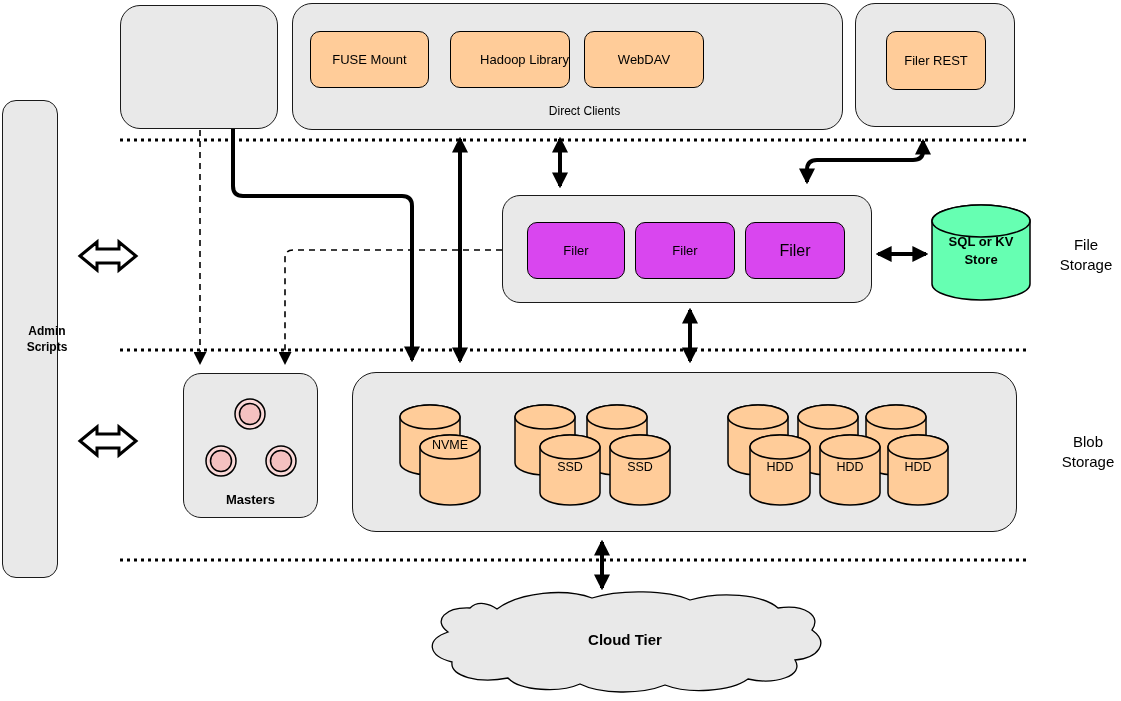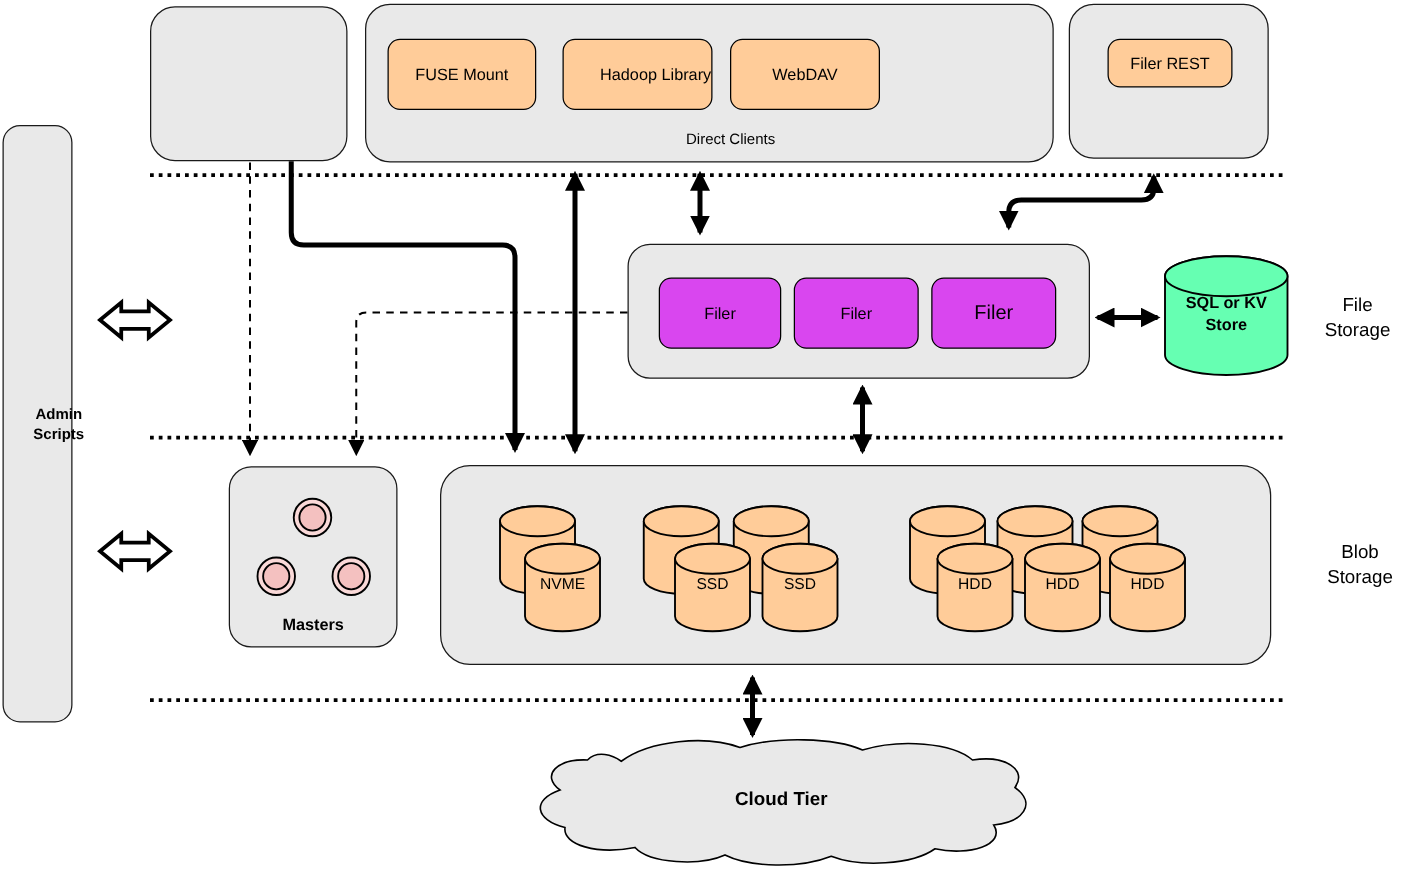--- a/index.html
+++ b/index.html
@@ -31,21 +31,21 @@
 
   <div class="ctr" style="left:120px;top:5px;width:158px;height:124px;"></div>
 
   <div class="ctr" style="left:292px;top:3px;width:551px;height:127px;"></div>
   <div class="node orange" style="left:310px;top:31px;width:119px;height:57px;">FUSE Mount</div>
   <div class="node orange" style="left:450px;top:31px;width:120px;height:57px;padding-left:29px;">Hadoop Library</div>
   <div class="node orange" style="left:584px;top:31px;width:120px;height:57px;">WebDAV</div>
   <div class="lbl cap" style="left:292px;top:102px;width:551px;height:18px;">Direct Clients</div>
 
   <div class="ctr" style="left:855px;top:3px;width:160px;height:124px;"></div>
-  <div class="node orange" style="left:886px;top:31px;width:100px;height:39px;">Filer REST</div>
+  <div class="node orange" style="left:886px;top:31px;width:100px;height:59px;">Filer REST</div>
 
   <div class="ctr" style="left:502px;top:195px;width:370px;height:108px;border-radius:18px;"></div>
   <div class="node green" style="left:527px;top:222px;width:98px;height:57px;">Filer</div>
   <div class="node green" style="left:635px;top:222px;width:100px;height:57px;">Filer</div>
   <div class="node green big" style="left:745px;top:222px;width:100px;height:57px;">Filer</div>
 
   <div class="lbl side" style="left:1040px;top:233px;width:92px;height:44px;">File
 Storage</div>
 
   <div class="ctr" style="left:183px;top:373px;width:135px;height:145px;border-radius:18px;"></div>
@@ -151,21 +151,21 @@
     <path d="M497 609 C520 592 565 588 592 598 C620 589 668 590 690 600 C720 591 762 594 778 608
              C805 604 822 616 812 630 C830 643 818 658 795 660 C805 676 775 685 748 679
              C730 692 688 694 665 685 C640 695 600 694 580 684 C560 693 520 691 508 678
              C478 684 450 676 452 662 C428 656 425 640 448 632 C432 620 446 607 470 608
              C478 600 490 604 497 609 Z" fill="#e9e9e9" stroke="#000" stroke-width="1.3"></path>
   </svg>
 
   <div class="lbl over bold" style="left:183px;top:490px;width:135px;height:20px;font-size:13px;">Masters</div>
   <div class="lbl over bold" style="left:934px;top:231px;width:94px;height:40px;font-size:13px;">SQL or KV
 Store</div>
-  <div class="lbl over cyl-lbl" style="left:420px;top:459px;width:60px;height:16px;text-align:right;">NVME</div>
+  <div class="lbl over cyl-lbl" style="left:420px;top:437px;width:60px;height:16px;text-align:right;">NVME</div>
   <div class="lbl over cyl-lbl" style="left:540px;top:459px;width:60px;height:16px;">SSD</div>
   <div class="lbl over cyl-lbl" style="left:610px;top:459px;width:60px;height:16px;">SSD</div>
   <div class="lbl over cyl-lbl" style="left:750px;top:459px;width:60px;height:16px;">HDD</div>
   <div class="lbl over cyl-lbl" style="left:820px;top:459px;width:60px;height:16px;">HDD</div>
   <div class="lbl over cyl-lbl" style="left:888px;top:459px;width:60px;height:16px;">HDD</div>
   <div class="lbl over bold" style="left:560px;top:630px;width:130px;height:20px;font-size:15px;">Cloud Tier</div>
 
 </div>
 
 </body></html>

